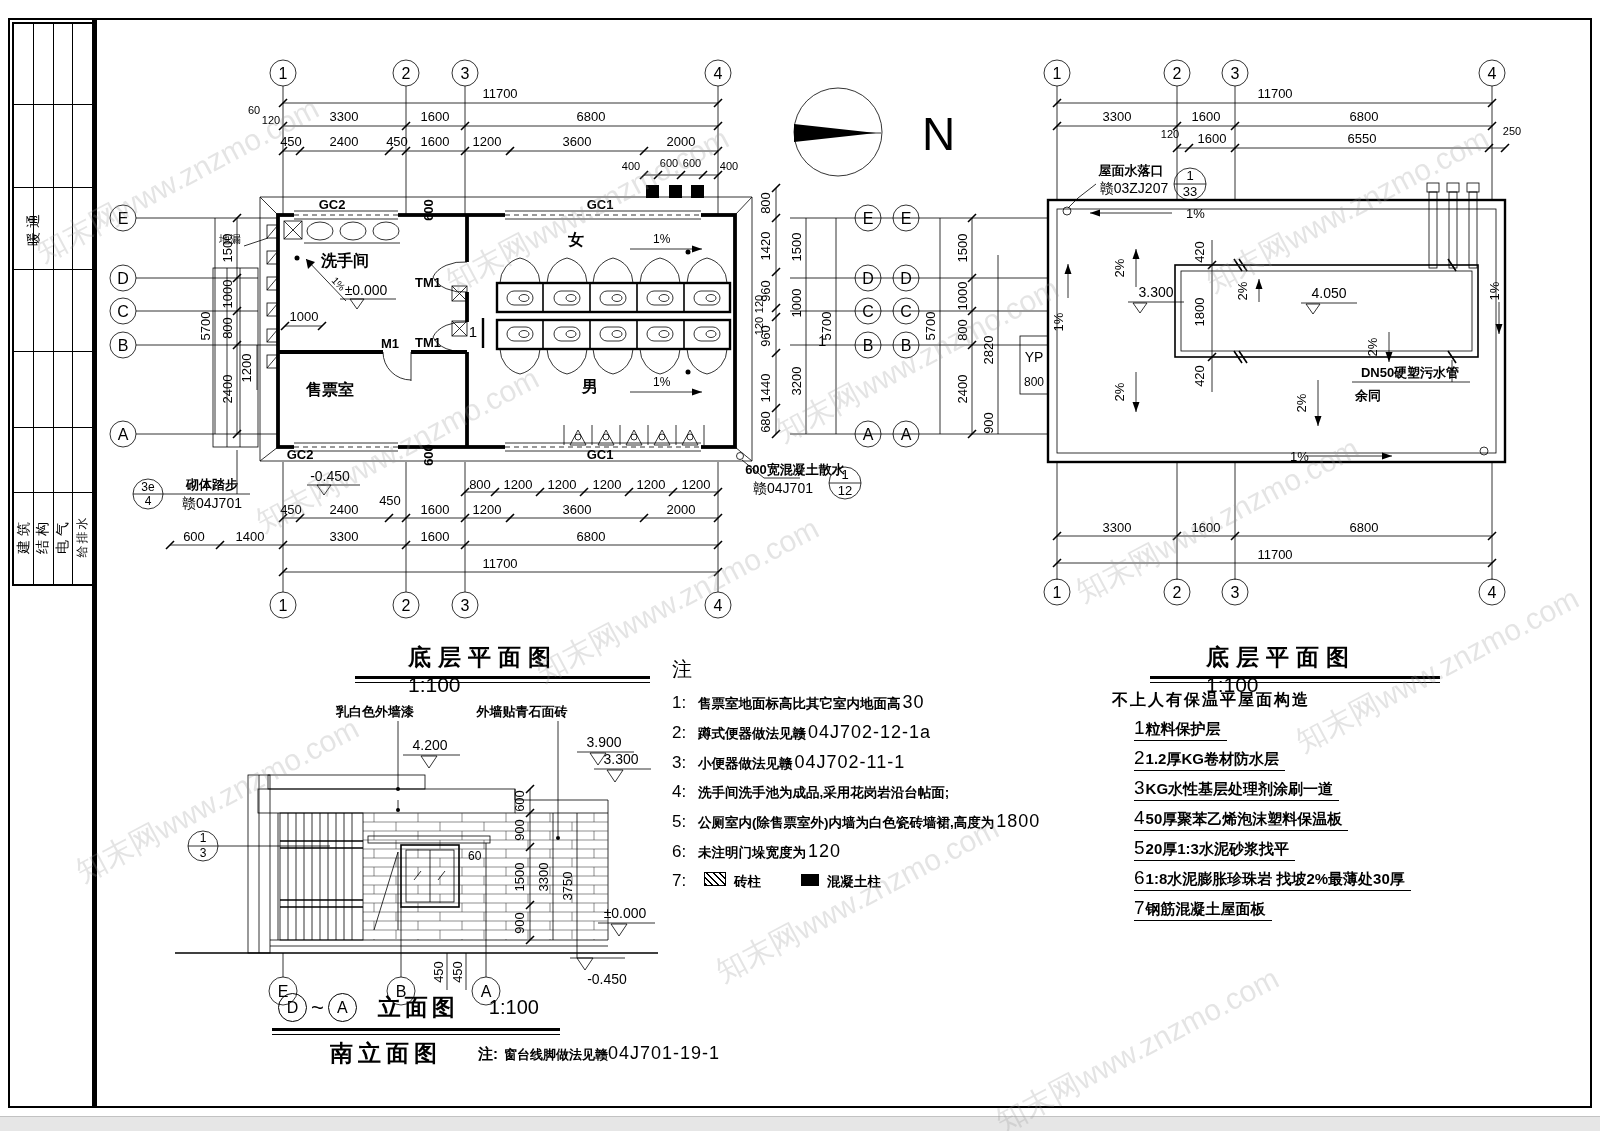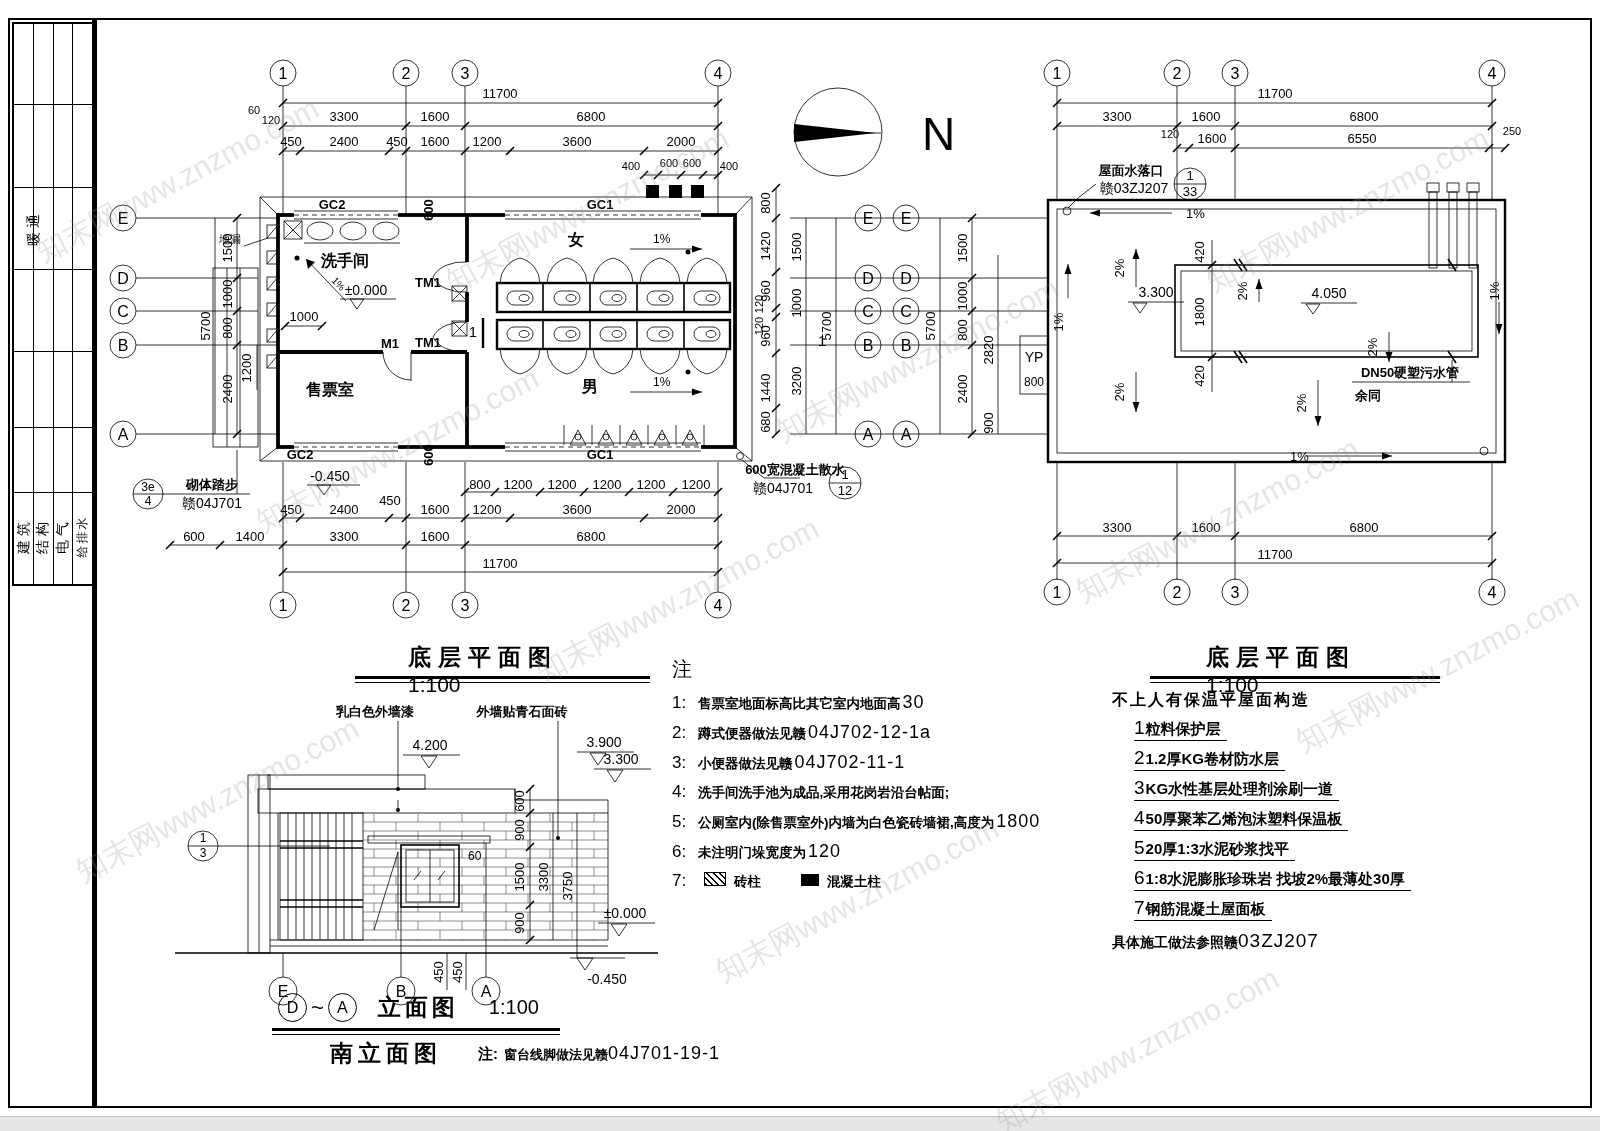--- a/index.html
+++ b/index.html
@@ -951,23 +951,20 @@
 
   <div class="roofnotes">
     <div class="h">不上人有保温平屋面构造</div>
     <div class="rrow"><span class="num">1</span><span class="txt">粒料保护层</span></div>
     <div class="rrow"><span class="num">2</span><span class="txt">1.2厚KG卷材防水层</span></div>
     <div class="rrow"><span class="num">3</span><span class="txt">KG水性基层处理剂涂刷一道</span></div>
     <div class="rrow"><span class="num">4</span><span class="txt">50厚聚苯乙烯泡沫塑料保温板</span></div>
     <div class="rrow"><span class="num">5</span><span class="txt">20厚1:3水泥砂浆找平</span></div>
     <div class="rrow"><span class="num">6</span><span class="txt">1:8水泥膨胀珍珠岩  找坡2%最薄处30厚</span></div>
     <div class="rrow"><span class="num">7</span><span class="txt">钢筋混凝土屋面板</span></div>
-    <div class="rfoot">
-      <span>具体施工做法参照赣</span><span class="code">03ZJ207</span>
-    </div>
   </div>
 
   <div class="etitle" style="left:278px;top:992px;">
     <span class="cir">D</span>
     <span class="tld">~</span>
     <span class="cir">A</span>
     <span class="nm">立面图</span>
     <span class="sc">1:100</span>
   </div>
   <div class="dul" style="left:272px;top:1028px;width:288px;"></div>

